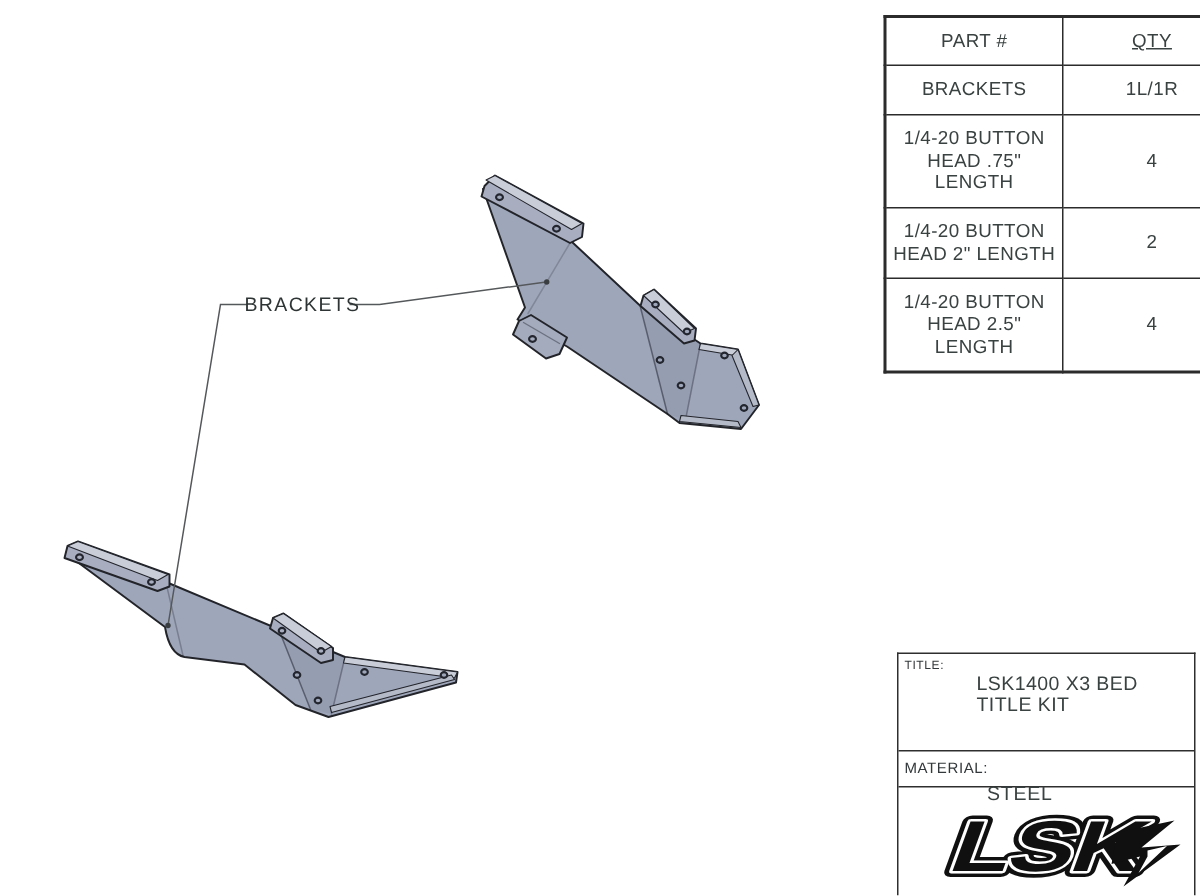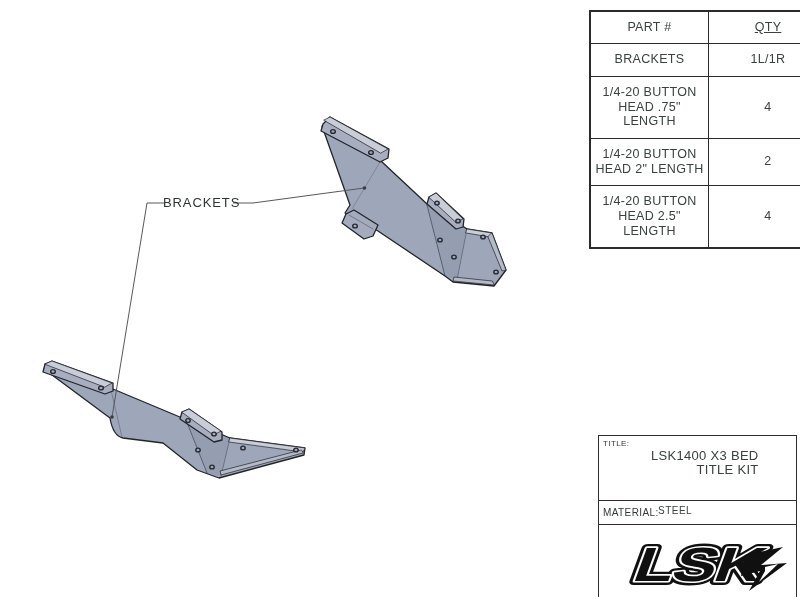--- a/index.html
+++ b/index.html
@@ -32,29 +32,29 @@
   tr.h-r3{height:47px;}
   tr.h-r4{height:63px;}
   tr.h-r5{height:31px;}
   tr.h-r6{height:44px;}
   
   .title-block{
     position:absolute;left:598px;top:435px;width:197px;height:162px;
     border-top:1.5px solid #2e2e2e;border-left:1.5px solid #2e2e2e;border-right:1.5px solid #2e2e2e;
     color:#3a4141;
   }
-  .tb-title-row{position:relative;height:63.5px;border-bottom:1.5px solid #2e2e2e;text-align:right;}
+  .tb-title-row{position:relative;height:63.5px;border-bottom:1.5px solid #2e2e2e;}
   .tb-small-label{position:absolute;left:4px;top:3px;font-size:8px;letter-spacing:0.4px;color:#33383a;}
   .tb-title-text{
     position:absolute;left:52px;top:13px;font-size:13px;letter-spacing:0.3px;
     line-height:13.5px;white-space:pre-line;color:#3a4141;
   }
   .tb-material-row{position:relative;height:23.5px;border-bottom:1.5px solid #2e2e2e;}
   .tb-material-label{position:absolute;left:4px;top:6px;font-size:10px;letter-spacing:0.4px;color:#33383a;}
-  .tb-material-value{position:absolute;left:59px;top:4px;font-size:10px;letter-spacing:0.5px;color:#3a4141;}
+  .tb-material-value{position:absolute;left:59px;top:20px;font-size:13px;letter-spacing:0.5px;color:#3a4141;}
   .tb-logo-row{position:relative;height:72px;}
 </style>
 </head>
 <body>
 
 <div id="canvas">
 
   <svg id="drawing-svg" width="800" height="597" viewBox="0 0 800 597">
 
     <g stroke-linejoin="round" stroke-linecap="round">

